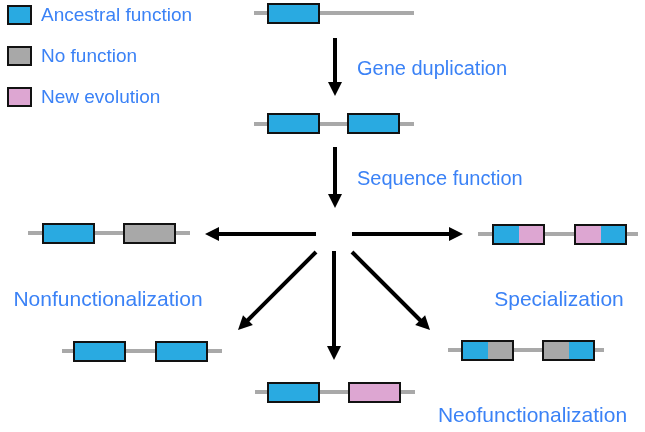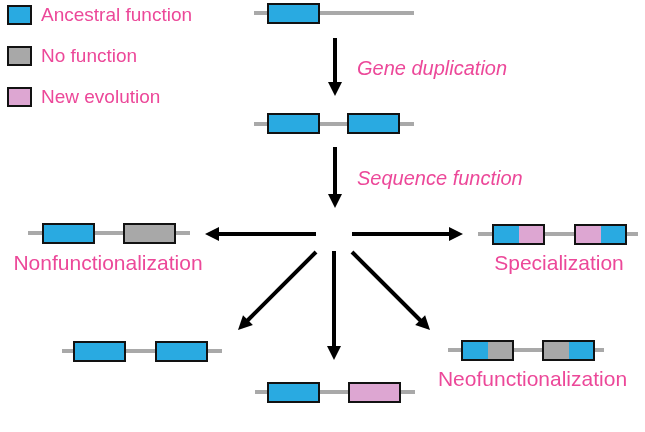--- a/index.html
+++ b/index.html
@@ -2,46 +2,46 @@
 <html><head>
 <meta charset="utf-8">
 <style>
   html, body { margin: 0; padding: 0; background: #ffffff; }
   .canvas {
     position: relative;
     width: 645px;
     height: 432px;
     background: #ffffff;
     font-family: "Liberation Sans", sans-serif;
-    color: #ec4899;
+    color: #3b82f6;
     overflow: hidden;
   }
   .arrows { position: absolute; left: 0; top: 0; }
   .gline { position: absolute; height: 4px; background: #a9a9a9; }
   .gbox {
     position: absolute;
     width: 53px; height: 21px;
     border: 2px solid #121212;
     box-sizing: border-box;
     display: flex;
   }
   .gbox .half { flex: 1 1 0; }
   .outcome-label {
     position: absolute;
     font-size: 21px;
     line-height: 1.1;
     text-align: center;
     white-space: nowrap;
+    margin-top: 36px;
   }
   .process-label {
     position: absolute;
     font-size: 20px;
     line-height: 1.1;
     white-space: nowrap;
-    font-style: italic;
   }
   .legend-item {
     position: absolute;
     display: flex;
     align-items: center;
     gap: 9px;
     height: 22px;
     font-size: 19px;
   }
   .swatch {

